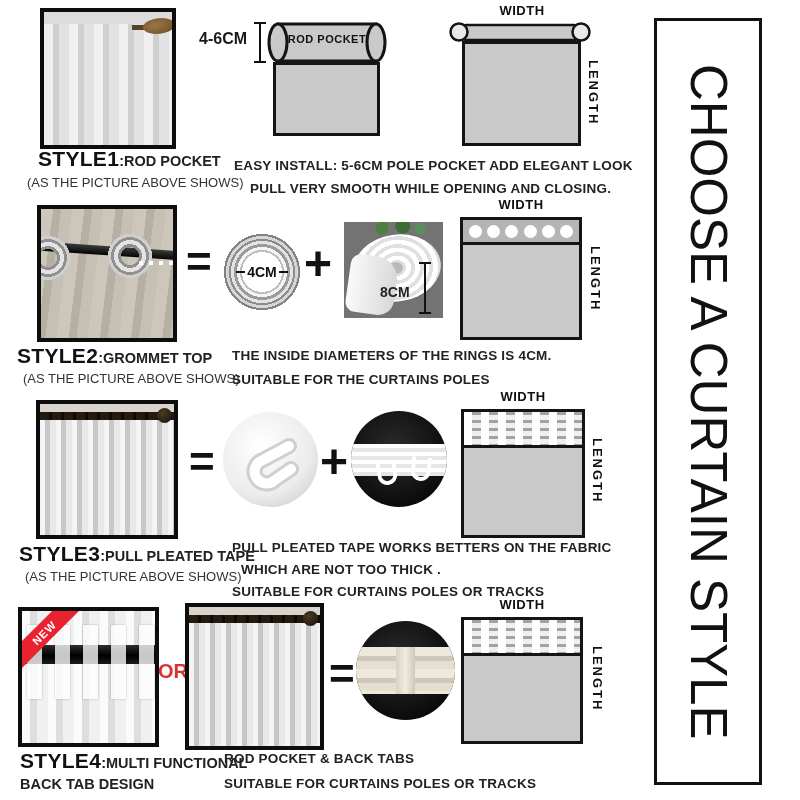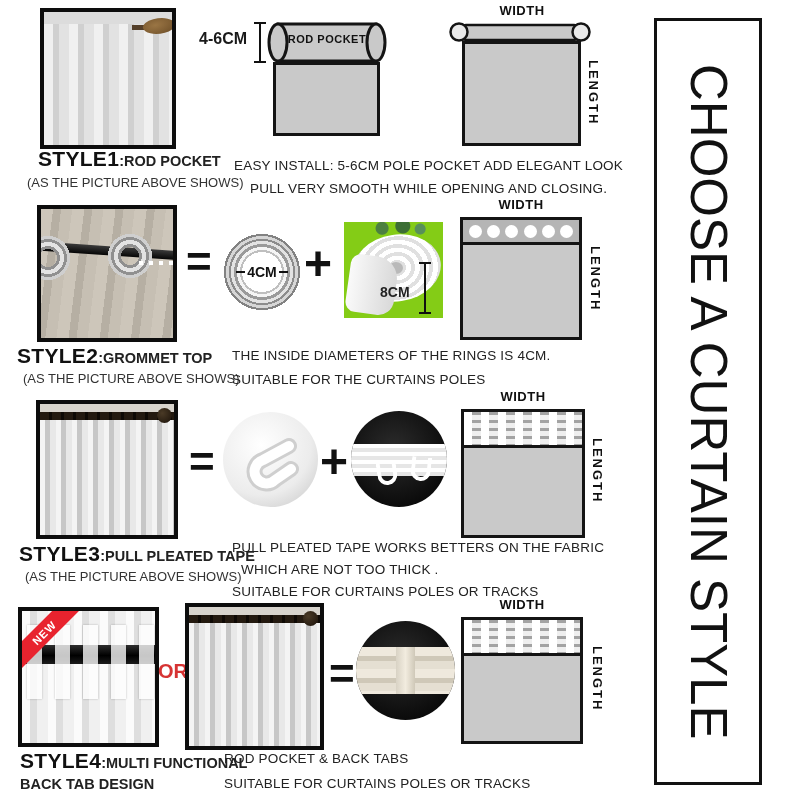--- a/index.html
+++ b/index.html
@@ -41,21 +41,21 @@
       box-shadow:0 0 2px rgba(0,0,0,.25);}
   .ribbon{position:absolute;left:-24px;top:12px;width:92px;height:19px;background:#e8232e;
       transform:rotate(-45deg);display:flex;align-items:center;justify-content:center;
       color:#fff;font-size:11px;font-weight:800;letter-spacing:1px;}
 
   
   .title-line{position:absolute;white-space:nowrap;}
   .title-big{font-size:21px;font-weight:800;color:#111;letter-spacing:.3px;}
   .title-suf{font-size:14.5px;font-weight:700;color:#222;}
   .subtitle{position:absolute;font-size:13px;font-weight:500;color:#333;white-space:nowrap;}
-  .desc{position:absolute;font-size:13.5px;font-weight:400;color:#222;letter-spacing:.2px;white-space:nowrap;}
+  .desc{position:absolute;font-size:13.5px;font-weight:700;color:#222;letter-spacing:.2px;white-space:nowrap;}
   .op{position:absolute;font-weight:900;color:#111;line-height:1;}
   .or-red{position:absolute;font-size:20px;font-weight:700;color:#d63333;}
 
   
   .wlabel{position:absolute;font-size:13px;font-weight:800;color:#111;text-align:center;letter-spacing:.5px;}
   .llabel{position:absolute;font-size:13px;font-weight:800;color:#111;writing-mode:vertical-rl;letter-spacing:2px;}
   .drect{position:absolute;background:#c9c9c9;border:3px solid #141414;box-sizing:border-box;}
   .strip-grommet{position:absolute;left:0;top:0;right:0;height:22px;background:#b5b5b5;
       border-bottom:3px solid #141414;display:flex;align-items:center;justify-content:space-around;padding:0 3px;}
   .gdot{width:13px;height:13px;border-radius:50%;background:#ffffff;}
@@ -72,21 +72,21 @@
   .cyl-label{position:absolute;text-align:center;font-size:11px;font-weight:600;letter-spacing:.5px;color:#111;}
 
   
   .ring{position:absolute;width:80px;height:80px;border-radius:50%;display:flex;align-items:center;justify-content:center;
       background:radial-gradient(circle,
         #ffffff 0 20px,#bfbfbf 20px 22px,#f5f5f5 22px 25px,#9a9a9a 25px 28px,
         #e3e3e3 28px 31px,#8c8c8c 31px 33px,#d6d6d6 33px 36px,#828282 36px 38px,rgba(0,0,0,0) 38px);}
   .ring-label{display:flex;align-items:center;gap:2px;font-size:14px;font-weight:700;color:#111;}
   .dash{display:inline-block;width:9px;height:2px;background:#111;}
 
-  .tape-photo{position:absolute;background:#84cc16;overflow:hidden;}
+  .tape-photo{position:absolute;background:#737373;overflow:hidden;}
   .roll{position:absolute;right:2px;top:8px;width:88px;height:76px;border-radius:50%;
       transform:rotate(-8deg) scaleY(.88);
       background:repeating-radial-gradient(circle at 50% 50%,#ffffff 0 5px,#e0e0e0 5px 9px);}
   .roll-core{position:absolute;right:40px;top:40px;width:14px;height:12px;border-radius:50%;background:#b9b9b9;}
   .wrap{position:absolute;left:4px;bottom:4px;width:48px;height:58px;transform:rotate(8deg);
       background:linear-gradient(90deg,#fafafa,#d8d8d8);border-radius:10px 22px 16px 10px;}
   .greens{position:absolute;top:-2px;left:28%;width:56px;height:15px;
       background:
         radial-gradient(circle at 18% 55%,#4c8040 0 6px,rgba(0,0,0,0) 7px),
         radial-gradient(circle at 55% 40%,#3c6e34 0 7px,rgba(0,0,0,0) 8px),

